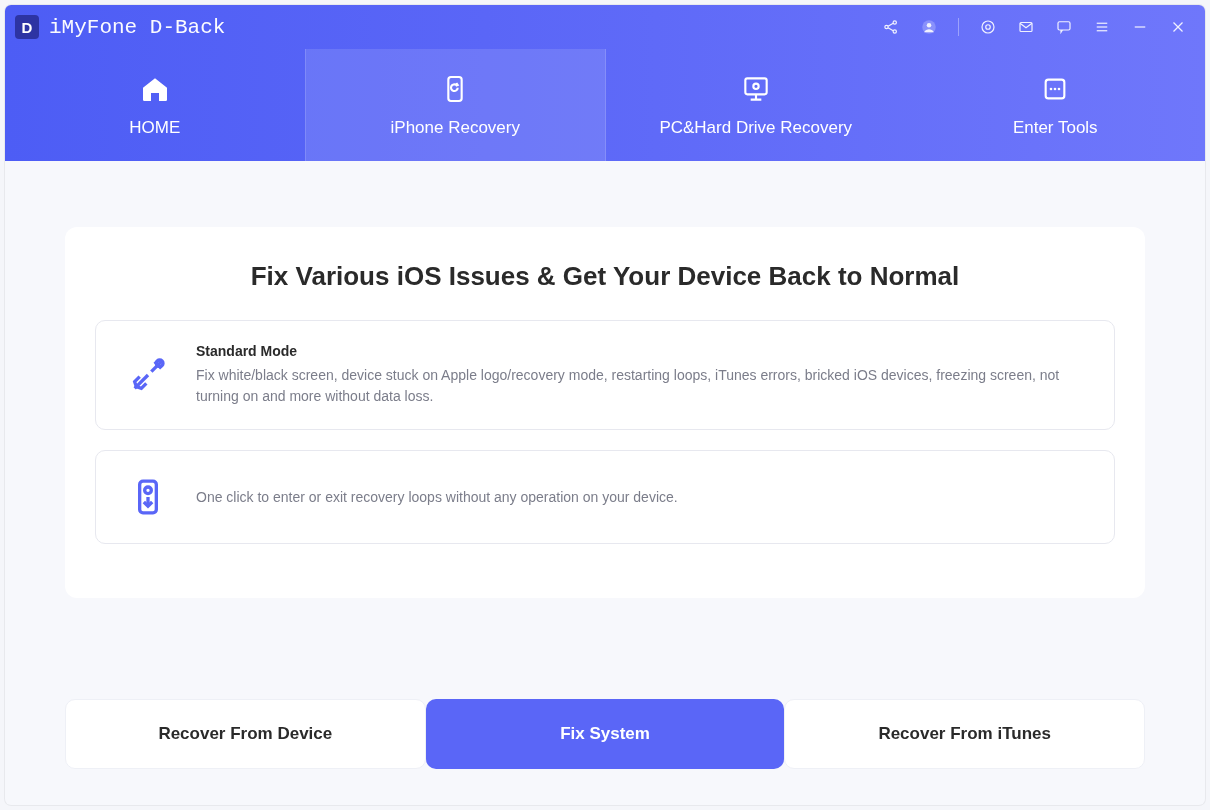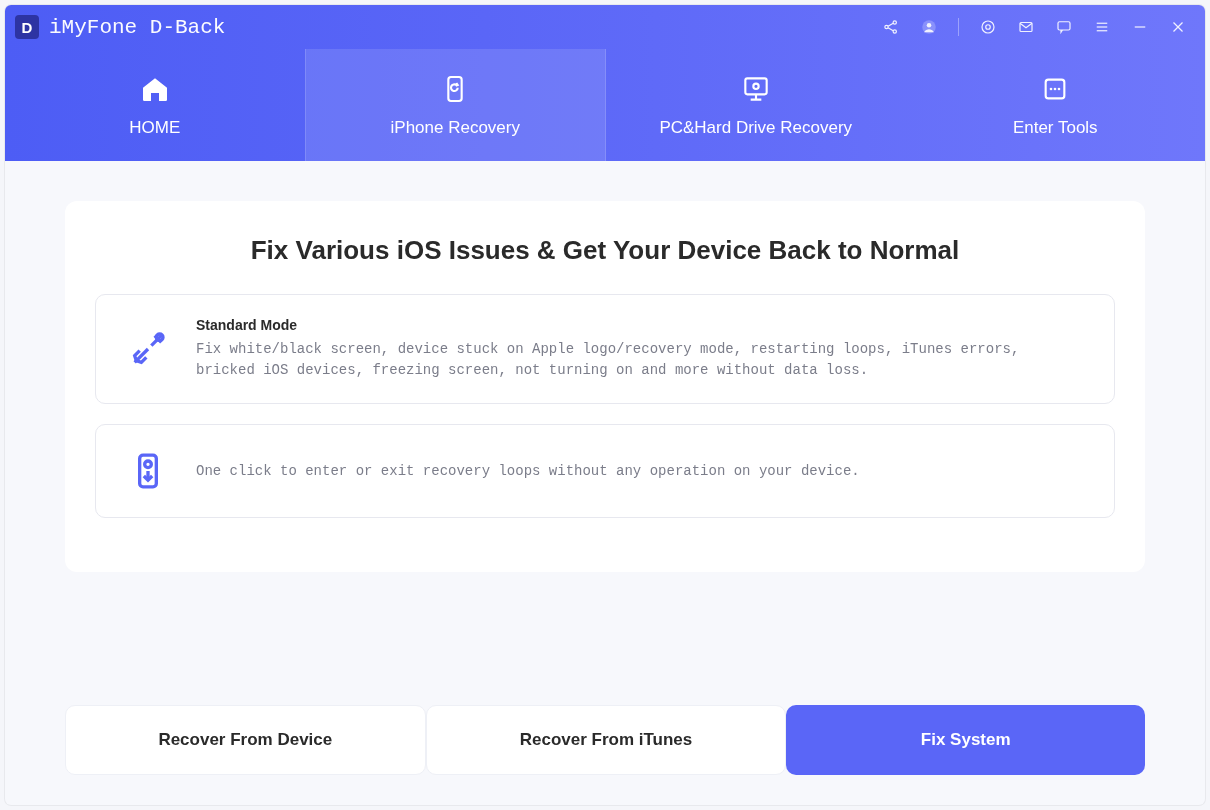--- a/index.html
+++ b/index.html
@@ -61,45 +61,46 @@
     border-left:1px solid rgba(255,255,255,.15);
     border-right:1px solid rgba(255,255,255,.15);
   }
   .nav-icon{width:34px;height:34px;display:flex;align-items:center;justify-content:center;}
   .nav-icon svg{width:32px;height:32px;stroke:#fff;fill:none;stroke-width:1.6;}
   .nav-label{font-size:17px;color:#fff;}
 
   
   .main{
     padding: 40px 60px 10px 60px;
+    margin-top: 26px;
   }
   .card{
     background:#fff;border-radius:12px;
     padding:34px 30px 34px 30px;
   }
   .main-title{
     font-size:26px;font-weight:700;color:#2a2a2a;text-align:center;margin-bottom:28px;
   }
   .mode-row{
     border:1px solid #e7e8ef;border-radius:10px;
     display:flex;align-items:center;gap:24px;
     padding:22px 28px;margin-bottom:20px;cursor:pointer;
   }
   .mode-row.highlight{border:2px solid #cf1a2c;}
   .mode-icon{
     width:48px;height:48px;display:flex;align-items:center;justify-content:center;
     flex-shrink:0;
   }
   .mode-icon svg{width:40px;height:40px;stroke:#5a66f7;fill:none;stroke-width:2;}
   .mode-text .mode-title{font-size:14px;font-weight:700;color:#2a2a2a;margin-bottom:6px;}
-  .mode-text .mode-desc{font-size:14px;color:#7b7d8a;line-height:1.5;font-family:Liberation Mono, monospace;}
+  .mode-text .mode-desc{font-size:14px;color:#7b7d8a;line-height:1.5;}
 
   
   .bottom{
-    position:absolute;left:60px;right:60px;bottom:30px;
+    position:absolute;left:60px;right:60px;bottom:36px;
     display:flex;align-items:flex-end;
   }
   .btn{
     flex:1;height:70px;border-radius:10px;display:flex;align-items:center;justify-content:center;
     font-size:17px;font-weight:600;cursor:pointer;
   }
   .btn-white{background:#fff;color:#2a2a2a;border:1px solid #eef0f6;}
   .btn-primary{background:#5a66f7;color:#fff;}
 </style>
 </head>
@@ -245,17 +246,17 @@
           <div class="mode-desc">One click to enter or exit recovery loops without any operation on your device.</div>
         </div>
       </div>
 
 
     </div>
   </div>
 
   <div class="bottom">
     <div class="btn btn-white">Recover From Device</div>
+    <div class="btn btn-primary">Fix System</div>
     <div class="btn btn-white">Recover From iTunes</div>
-    <div class="btn btn-primary">Fix System</div>
   </div>
 
 </div>
 
 </body></html>

